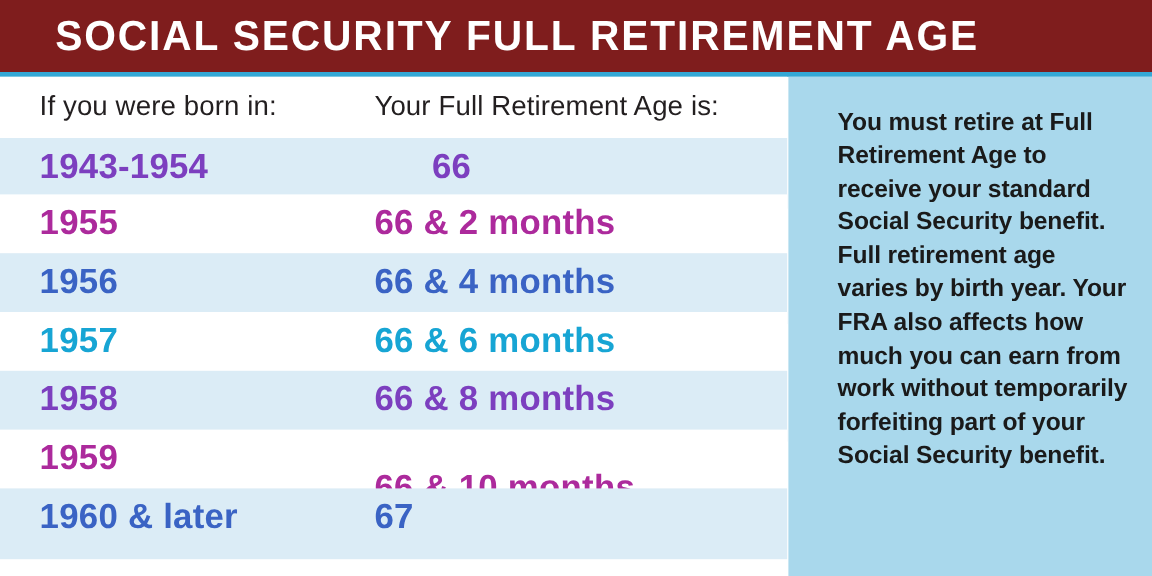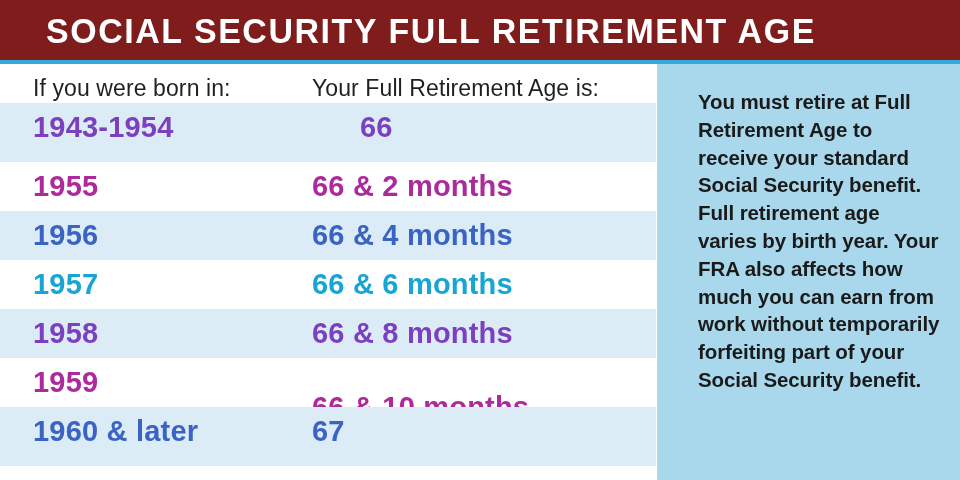--- a/index.html
+++ b/index.html
@@ -128,21 +128,21 @@
   </div>
   <div class="banner-underline"></div>
 
   <div class="table">
 
     <div class="row plain header-row" style="top:0px;">
       <div class="cell col1">If you were born in:</div>
       <div class="cell col2">Your Full Retirement Age is:</div>
     </div>
 
-    <div class="row shade data-row" style="top:39px;">
+    <div class="row shade data-row" style="top:51px;">
       <div class="cell col1" style="color: rgb(124, 63, 191);">1943-1954</div>
       <div class="cell col2" style="color: rgb(124, 63, 191); margin-left: 48px;">66</div>
     </div>
 
     <div class="row plain data-row" style="top:98px;">
       <div class="cell col1" style="color: rgb(172, 42, 156);">1955</div>
       <div class="cell col2" style="color: rgb(172, 42, 156);">66 &amp; 2 months</div>
     </div>
 
     <div class="row shade data-row" style="top:147px;">

